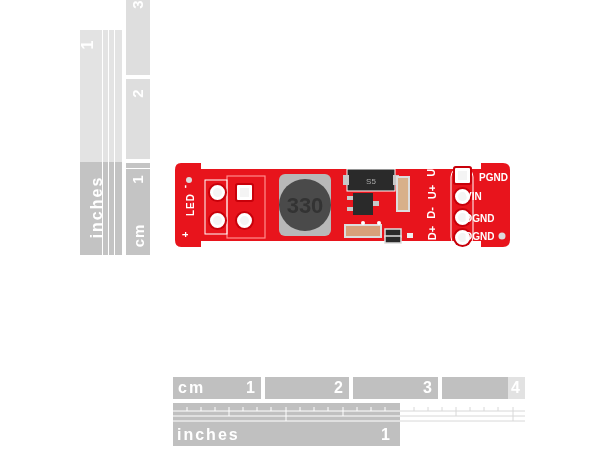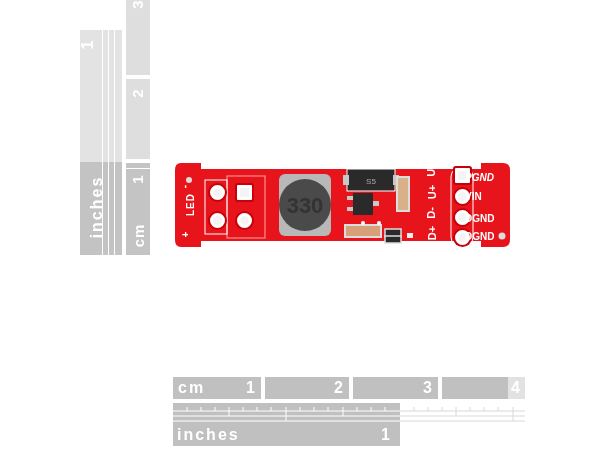--- a/index.html
+++ b/index.html
@@ -103,21 +103,21 @@
   <div class="pad" style="left:280px;top:47px;width:9px;height:9px;"></div>
   <div class="pad" style="left:280px;top:67px;width:9px;height:9px;"></div>
 
   <span class="silk rot" style="left:8px;top:18px;font-size:10px;">-</span>
   <span class="silk rot" style="left:4px;top:36px;font-size:10px;letter-spacing:1px;">LED</span>
   <span class="silk rot" style="left:8px;top:66px;font-size:10px;">+</span>
   <span class="silk rot" style="left:250px;top:2px;font-size:11px;">U-</span>
   <span class="silk rot" style="left:250px;top:23px;font-size:11px;">U+</span>
   <span class="silk rot" style="left:250px;top:44px;font-size:11px;">D-</span>
   <span class="silk rot" style="left:250px;top:64px;font-size:11px;">D+</span>
-  <span class="silk" style="left:290px;top:9px;font-style:italic;">PGND</span>
+  <span class="silk" style="left:304px;top:9px;">PGND</span>
   <span class="silk" style="left:290px;top:28px;">VIN</span>
   <span class="silk" style="left:290px;top:50px;text-align:center;">DGND</span>
   <span class="silk" style="left:290px;top:68px;">DGND</span>
 </div>
 
 <div class="abs hr-cm" style="left:173px;width:88px;">
   <span class="hlab" style="left:5px;top:2px;">cm</span>
   <span class="hlab" style="right:4px;top:2px;">1</span>
 </div>
 <div class="abs hr-cm" style="left:265px;width:84px;">

